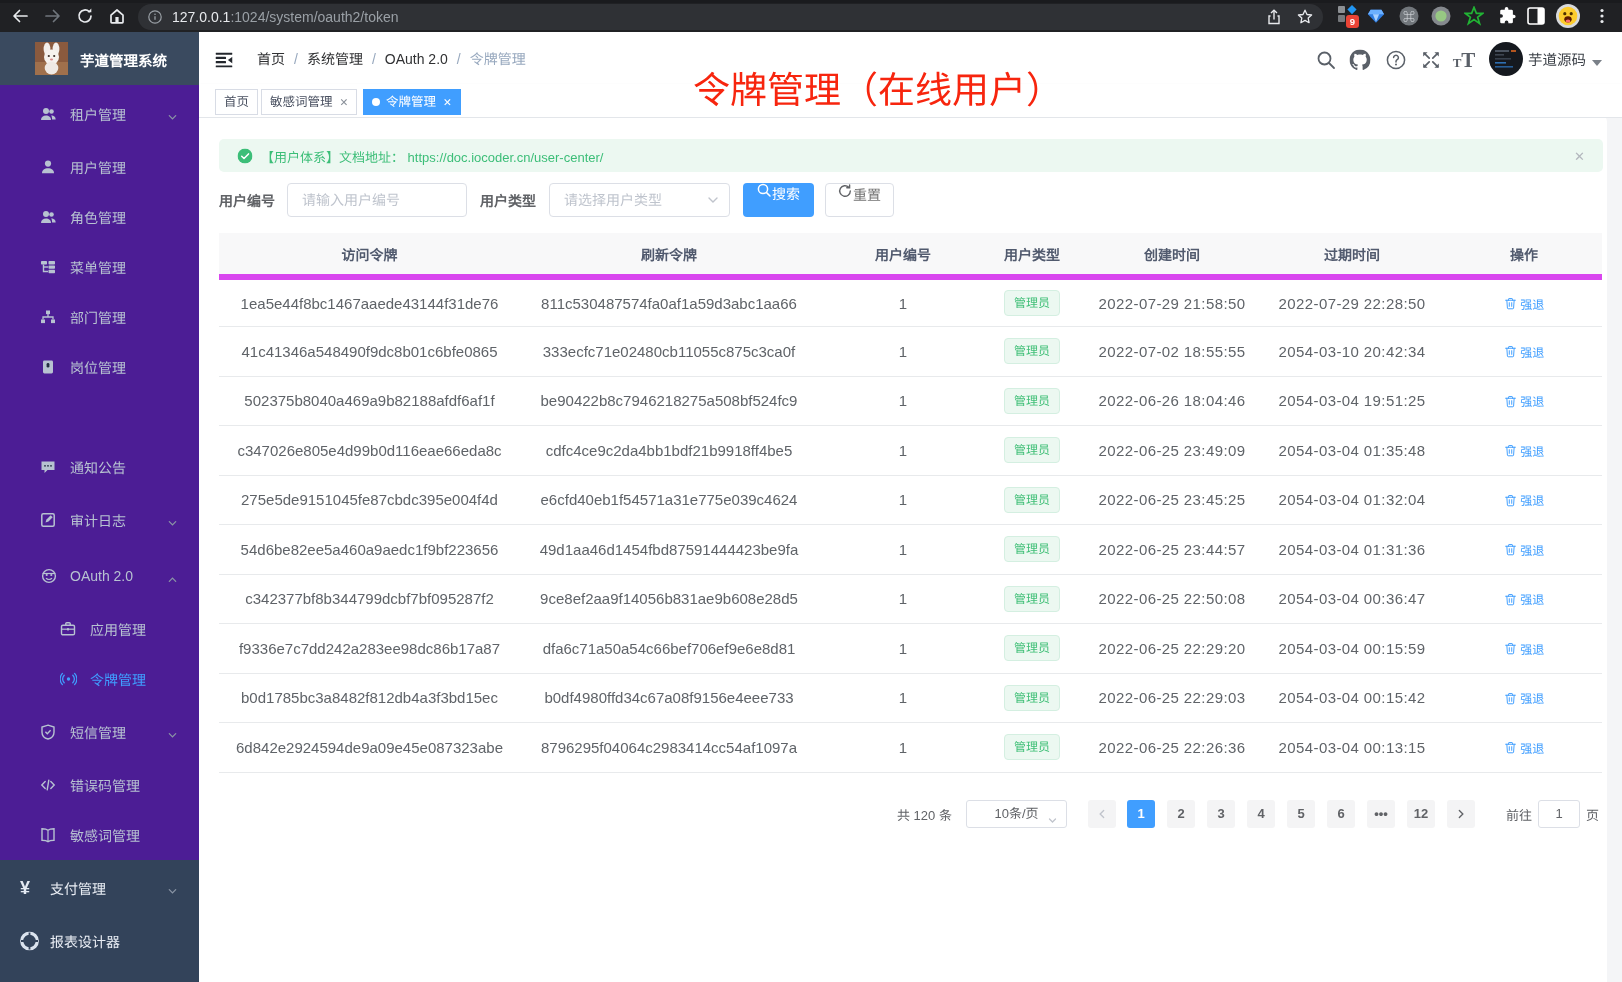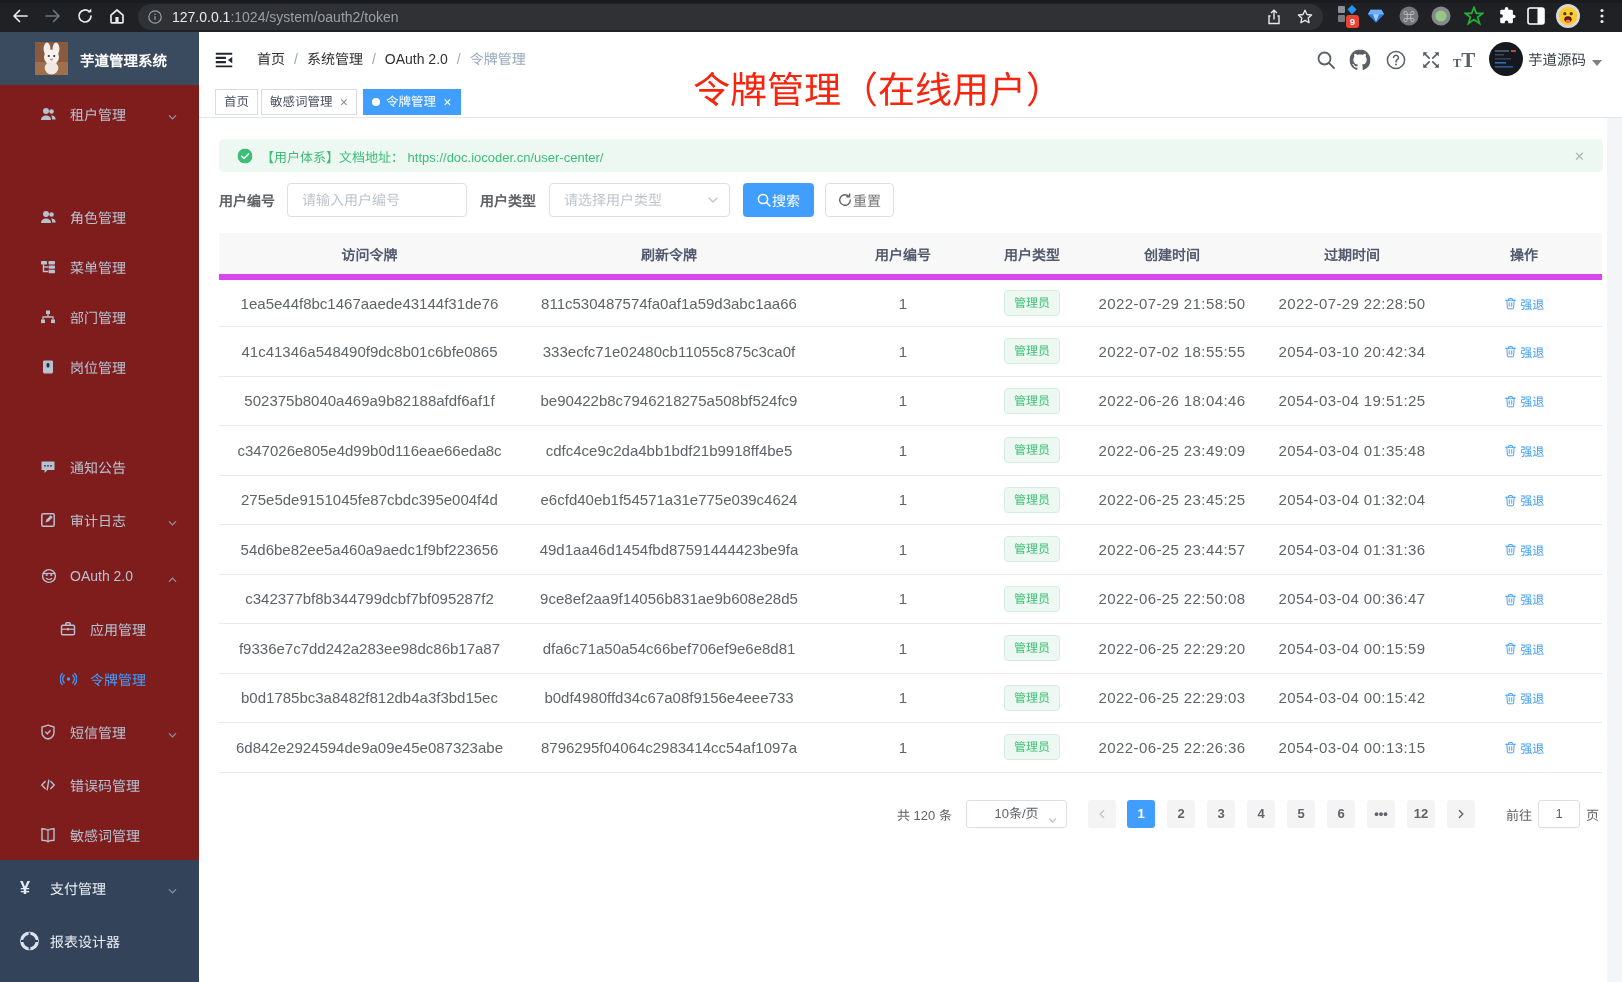--- a/index.html
+++ b/index.html
@@ -2,42 +2,42 @@
 <html lang="zh-CN"><head><meta charset="utf-8">
 <style>
 *{margin:0;padding:0;box-sizing:border-box}
 html,body{width:1622px;height:982px;overflow:hidden;font-family:"Liberation Sans",sans-serif;background:#fff}
 
 #chrome{position:absolute;left:0;top:0;width:1622px;height:32px;background:#202124}
 #chrome .top{position:absolute;left:0;top:0;width:100%;height:3px;background:#1a1b1e}
 #pill{position:absolute;left:138px;top:4px;width:1185px;height:26px;border-radius:13px;background:#2f3135;color:#e8eaed;font-size:14px;line-height:26px}
 .cicon{position:absolute;top:50%;transform:translate(-50%,-50%);display:flex;align-items:center;justify-content:center}
 
-#sidebar{position:absolute;left:0;top:32px;width:199px;height:950px;background:#7f1d1d}
+#sidebar{position:absolute;left:0;top:32px;width:199px;height:950px;background:#4c1d95}
 #slogo{position:absolute;left:0;top:0;width:199px;height:53px;background:#3a4a5f}
 #sroot{position:absolute;left:0;top:828px;width:199px;height:122px;background:#33435a}
 
 #navbar{position:absolute;left:199px;top:32px;width:1423px;height:52px;background:#fff;box-shadow:0 1px 0 rgba(0,21,41,.06)}
 .bc{font-size:14px;color:#303133}
 .bcsep{color:#97a8be;margin:0 9px;font-weight:400}
 
 #tags{position:absolute;left:199px;top:84px;width:1423px;height:34px;background:#fff;border-bottom:1px solid #e3e6ea;box-shadow:0 1px 3px rgba(0,0,0,.05)}
 .tag{position:absolute;top:5px;height:26px;line-height:24px;border:1px solid #d8dce5;background:#fff;color:#495060;font-size:12.5px;padding:0 8px;white-space:nowrap}
 .tag .x{display:inline-block;margin-left:7px;color:#8a9099;font-size:10.5px}
 .tag.active{background:#409eff;border-color:#409eff;color:#fff}
 .tag.active .dot{display:inline-block;width:8px;height:8px;border-radius:50%;background:#fff;margin-right:6px;vertical-align:0.5px}
 .tag.active .x{color:#fff}
 
 #content{position:absolute;left:199px;top:118px;width:1407px;height:864px;background:#fff}
 #alert{position:absolute;left:20px;top:21px;width:1384px;height:33px;background:#ecf8f1;border-radius:5px;color:#3cbe78;font-size:13px}
 #alert .txt{position:absolute;left:42px;top:50%;transform:translateY(-50%);white-space:nowrap}
 #alert .x{position:absolute;right:18px;top:50%;transform:translateY(-50%);color:#b2b6bd;font-size:13px}
 .flabel{position:absolute;top:66px;height:34px;line-height:34px;font-size:14px;font-weight:700;color:#606266}
 .finput{position:absolute;top:65px;height:34px;border:1px solid #dcdfe6;border-radius:4px;background:#fff;font-size:14px;color:#bfc4cd;line-height:32px;padding-left:14px}
-.fbtn{position:absolute;top:65px;height:34px;border-radius:4px;font-size:14px;display:flex;align-items:center;justify-content:center;gap:1px}
+.fbtn{position:absolute;top:65px;height:34px;border-radius:4px;font-size:14px;display:flex;justify-content:center;gap:1px}
 
 #tbl{position:absolute;left:20px;top:115px;width:1383px;border-collapse:collapse;table-layout:fixed;font-size:14px}
 #tbl th{background:#f8f8f9;color:#515a6e;font-weight:700;height:44px;border-bottom:6px solid #d946ef;text-align:center;font-size:14px}
 #tbl td{height:49.5px;border-bottom:1px solid #e8eaec;text-align:center;color:#5f6368;overflow:hidden;white-space:nowrap;font-size:15px}
 .dt{letter-spacing:.4px}
 .gtag{display:inline-block;height:26px;line-height:24px;padding:0 9px;background:#ecf8f1;border:1px solid #d4efe1;border-radius:4px;color:#3fbf76;font-size:12px}
 .flink{color:#409eff;font-size:12px}
 #tbl th:last-child,#tbl td:last-child{padding-left:10px}
 
 #pgn{position:absolute;left:0px;top:682px;width:1403px;height:28px;font-size:13px;color:#606266}
@@ -180,20 +180,29 @@
             <path d="M1 14c0-3 2.2-4.6 5-4.6S11 11 11 14z" fill="#b7c2d1"></path>
             <circle cx="11.5" cy="5.5" r="2.3" fill="#b7c2d1"></circle>
             <path d="M11.3 9.2c2.6.2 4.4 1.8 4.4 4.3h-3.6c0-1.8-.3-3.2-.8-4.3z" fill="#b7c2d1"></path>
           </svg>
         </span>
         <span style="position:absolute;left:70px;top:50%;transform:translateY(-50%);font-size:14px;color:#b7c2d1;white-space:nowrap">租户管理</span>
         <span style="position:absolute;right:21px;top:50%;margin-top:-5px"><svg width="11" height="11" viewBox="0 0 12 12">
             <path d="M2.5 4 6 7.5 9.5 4" stroke="#8a95a5" stroke-width="1.4" fill="none" stroke-linecap="round"></path>
           </svg></span>
       </div>
+<div style="position:absolute;left:0;top:110px;width:199px;height:50px">
+        <span style="position:absolute;left:40px;top:50%;transform:translateY(-50%);display:flex;align-items:center">
+          <svg width="16" height="16" viewBox="0 0 16 16">
+            <circle cx="8" cy="4.6" r="3.1" fill="#b7c2d1"></circle>
+            <path d="M2 14.2c0-3.2 2.6-5 6-5s6 1.8 6 5z" fill="#b7c2d1"></path>
+          </svg>
+        </span>
+        <span style="position:absolute;left:70px;top:50%;transform:translateY(-50%);font-size:14px;color:#b7c2d1;white-space:nowrap">用户管理</span>
+      </div>
 <div style="position:absolute;left:0;top:160px;width:199px;height:50px">
         <span style="position:absolute;left:40px;top:50%;transform:translateY(-50%);display:flex;align-items:center">
           <svg width="17" height="16" viewBox="0 0 17 16">
             <circle cx="6" cy="5" r="3" fill="#b7c2d1"></circle>
             <path d="M1 14c0-3 2.2-4.6 5-4.6S11 11 11 14z" fill="#b7c2d1"></path>
             <circle cx="11.5" cy="5.5" r="2.3" fill="#b7c2d1"></circle>
             <path d="M11.3 9.2c2.6.2 4.4 1.8 4.4 4.3h-3.6c0-1.8-.3-3.2-.8-4.3z" fill="#b7c2d1"></path>
           </svg>
         </span>
         <span style="position:absolute;left:70px;top:50%;transform:translateY(-50%);font-size:14px;color:#b7c2d1;white-space:nowrap">角色管理</span>

